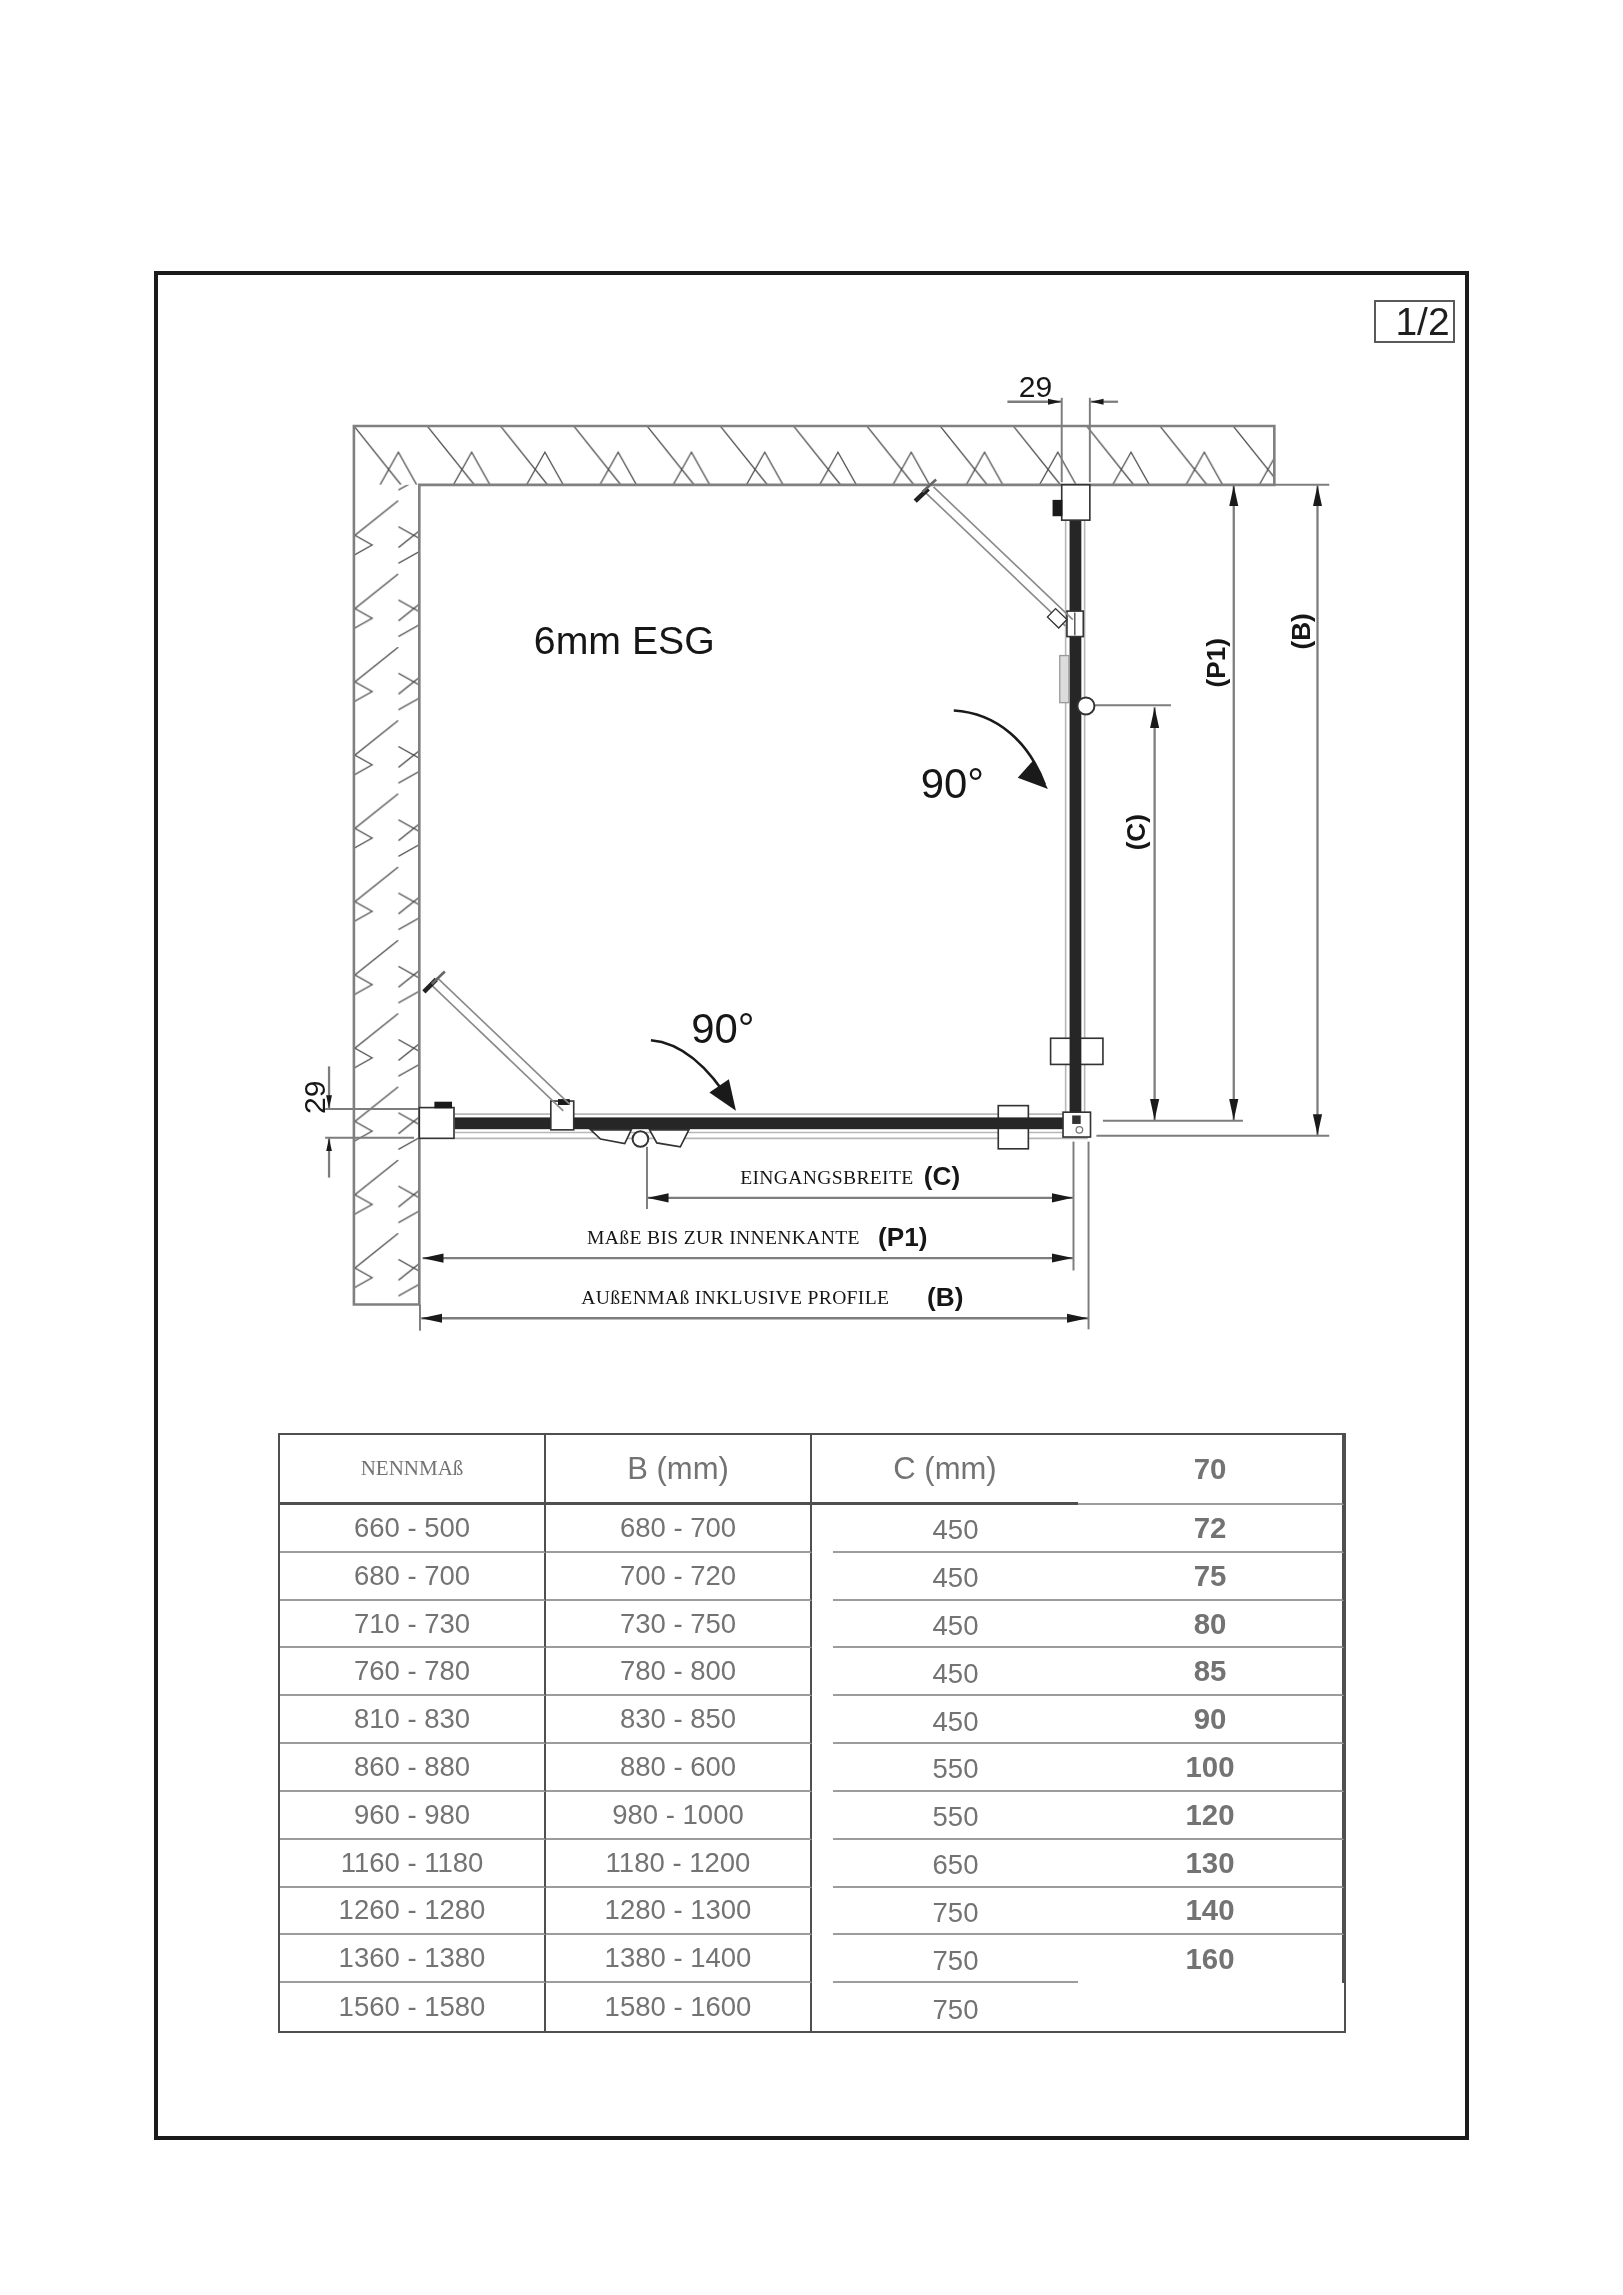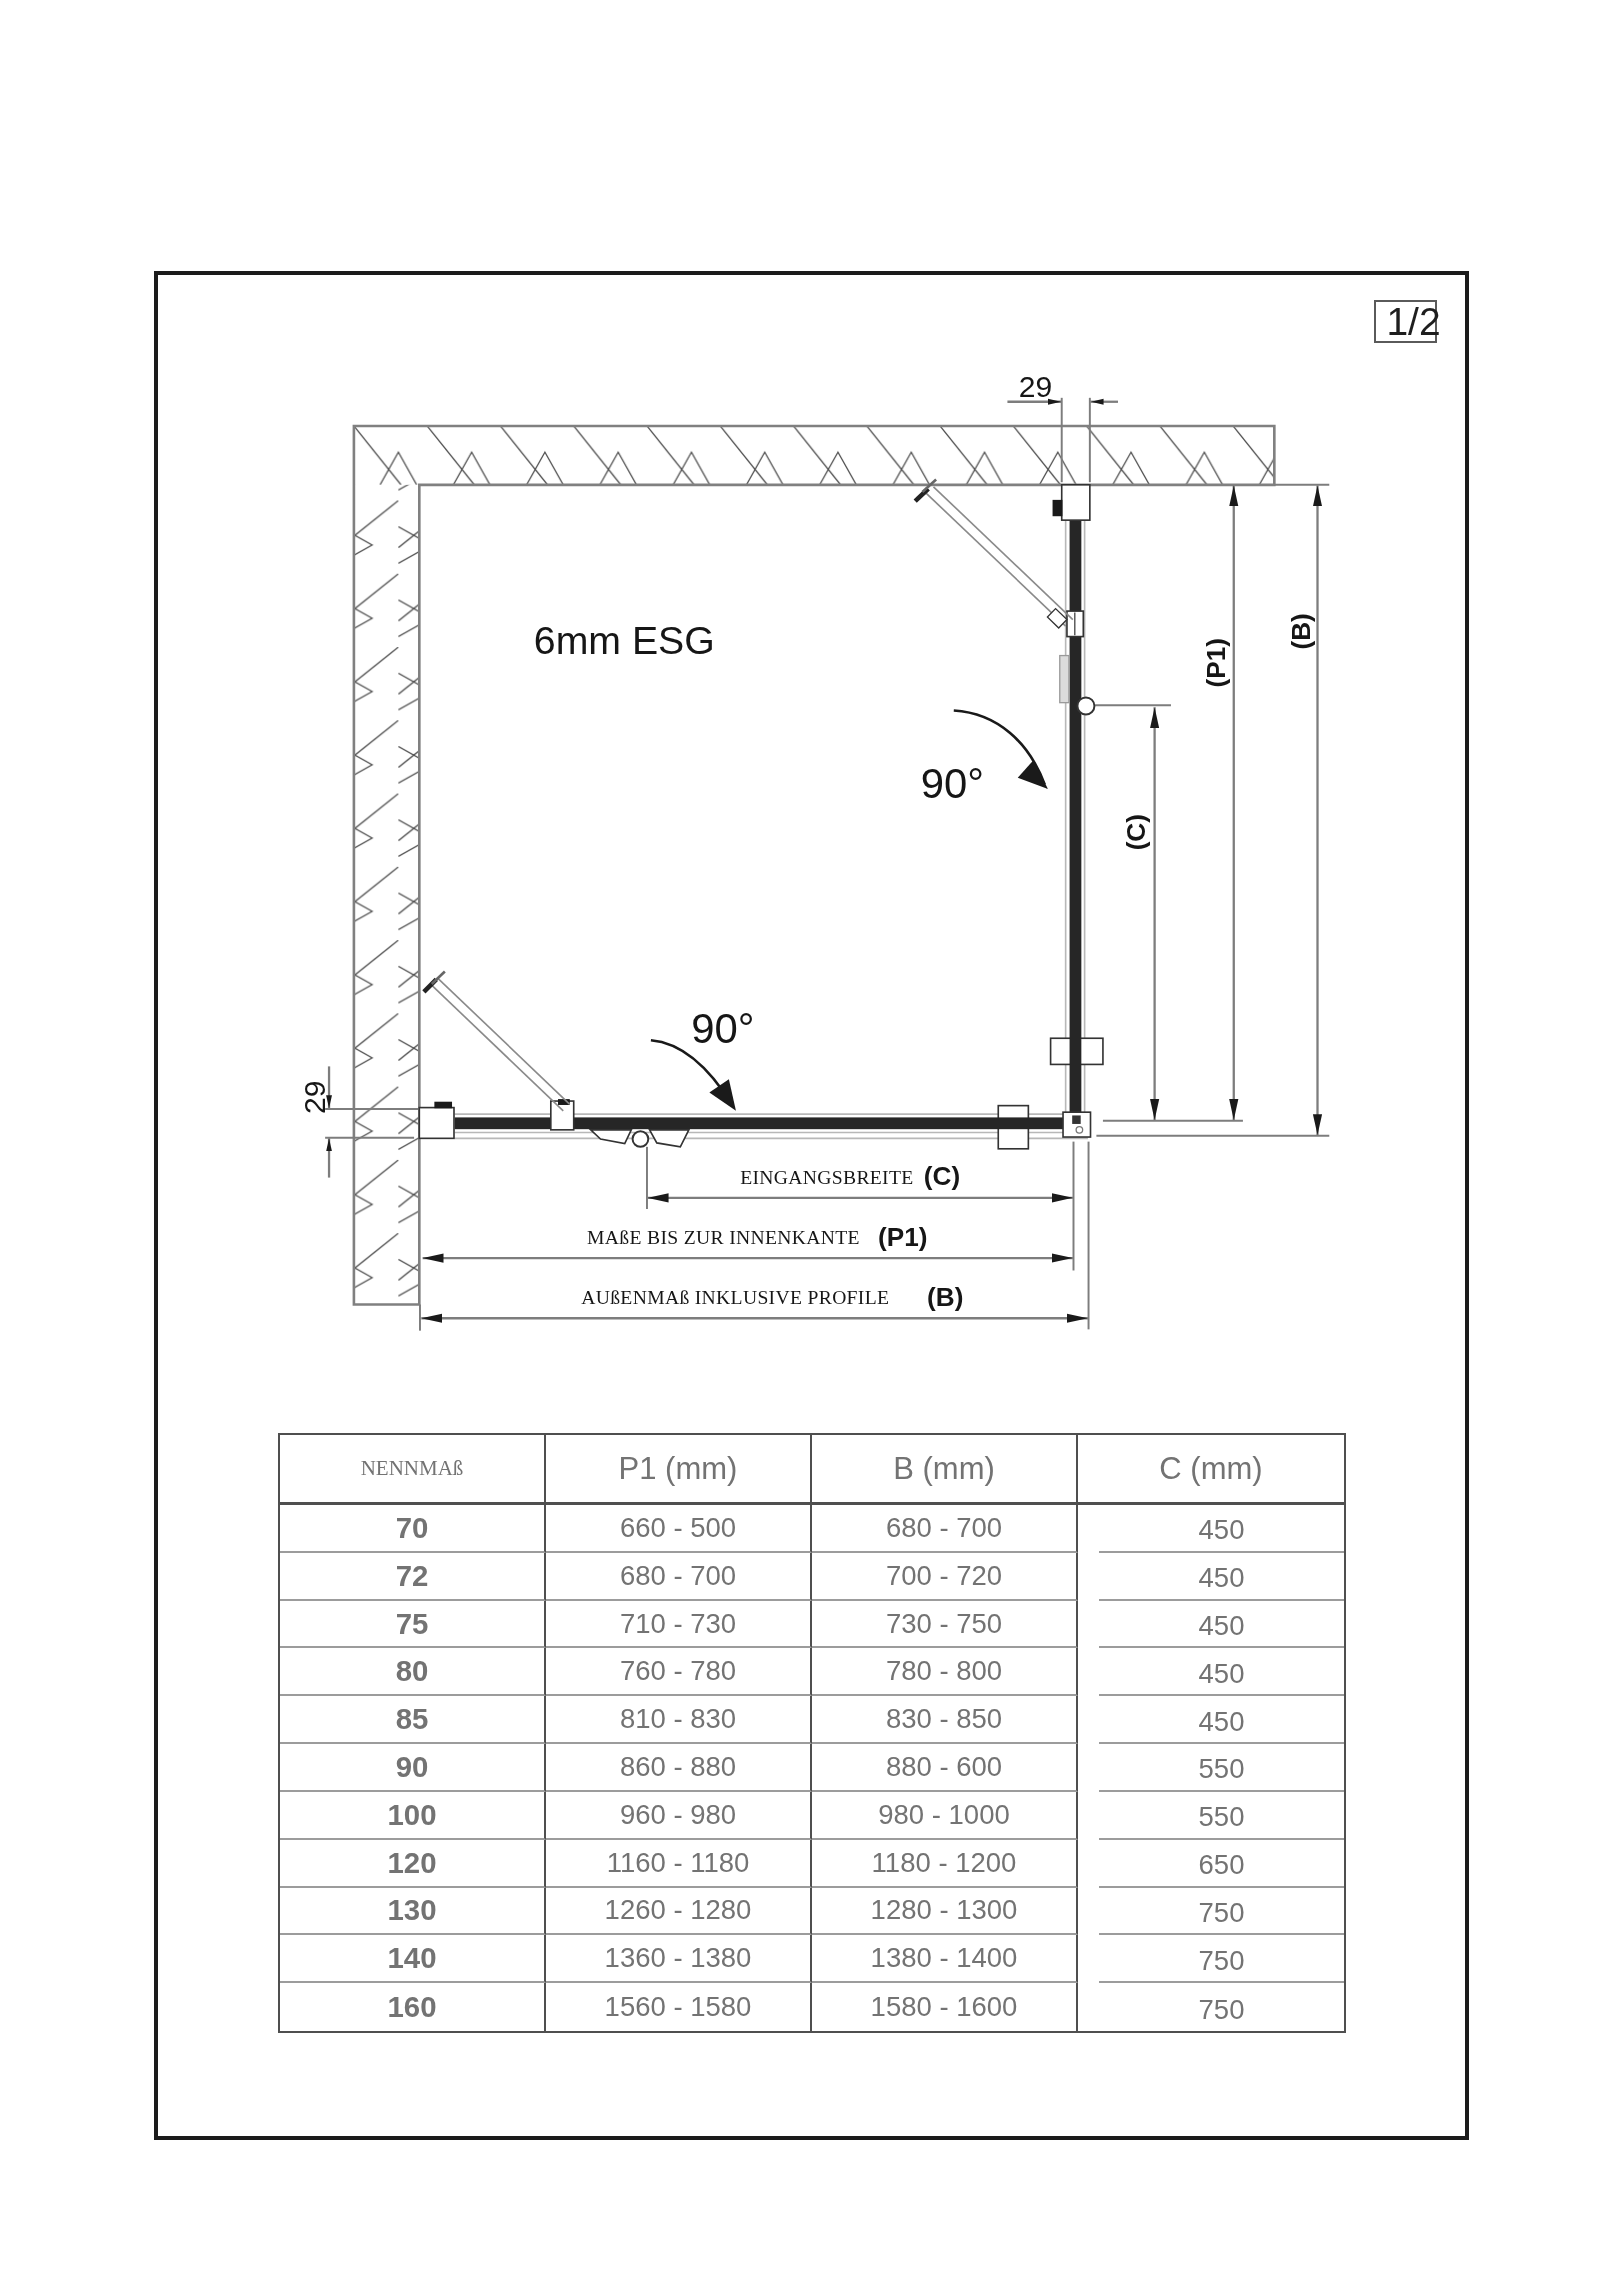--- a/index.html
+++ b/index.html
@@ -1,21 +1,21 @@
 <!DOCTYPE html>
 <html style="font-size:10.5px"><head>
 <meta charset="utf-8">
 <style>
   html,body{margin:0;padding:0;background:#e8e8e8;}
   #page{position:relative;width:1623px;height:2295px;background:#ffffff;overflow:hidden;
         font-family:"Liberation Sans", sans-serif;}
   #frame{position:absolute;left:154px;top:271px;width:1315px;height:1869px;
          box-sizing:border-box;border:4.6px solid #1b1b1b;}
   #drawing-svg{position:absolute;left:0;top:0;}
-  #page-badge{position:absolute;left:1374px;top:300px;width:63px;height:43px;
+  #page-badge{position:absolute;left:1374px;top:300px;width:81px;height:43px;
               box-sizing:border-box;border:2px solid #5a5a5a;display:flex;
               align-items:center;justify-content:center;
               font-size:39px;color:#1e1e1e;padding-left:16px;}
   
   #spec-table{position:absolute;left:278px;top:1433px;width:1068px;height:600px;
               display:grid;grid-template-columns:25% 25% 25% 25%;
               grid-template-rows:70px repeat(11,1fr);
               box-sizing:border-box;border:2.6px solid #4f4f4f;background:#fff;}
   .tc{box-sizing:border-box;border-right:2px solid #4f4f4f;border-bottom:2px solid #9c9c9c;
       display:flex;align-items:center;justify-content:center;
@@ -162,21 +162,20 @@
     <text class="t-serif" x="1124" y="1994" font-size="30" text-anchor="middle">AUßENMAß INKLUSIVE PROFILE</text>
     <text class="t-sans t-bold" x="1445" y="1996" font-size="40" text-anchor="middle">(B)</text>
 
     <text class="t-sans t-bold" x="1751" y="1272" font-size="40" text-anchor="middle" transform="rotate(-90 1751 1272)">(C)</text>
     <text class="t-sans t-bold" x="1873" y="1013" font-size="40" text-anchor="middle" transform="rotate(-90 1873 1013)">(P1)</text>
     <text class="t-sans t-bold" x="2003" y="965" font-size="40" text-anchor="middle" transform="rotate(-90 2003 965)">(B)</text>
   </svg>
 
   <div id="spec-table">
     <div class="tc hdr hdr-serif">NENNMAß</div>
-    <div class="tc hdr">P1 (mm)</div>
     <div class="tc hdr">B (mm)</div>
     <div class="tc hdr lastcol">C (mm)</div>
 
     <div class="tc nominal">70</div>
     <div class="tc">660 - 500</div>
     <div class="tc">680 - 700</div>
     <div class="tc lastcol c-val">450</div>
 
     <div class="tc nominal">72</div>
     <div class="tc">680 - 700</div>

